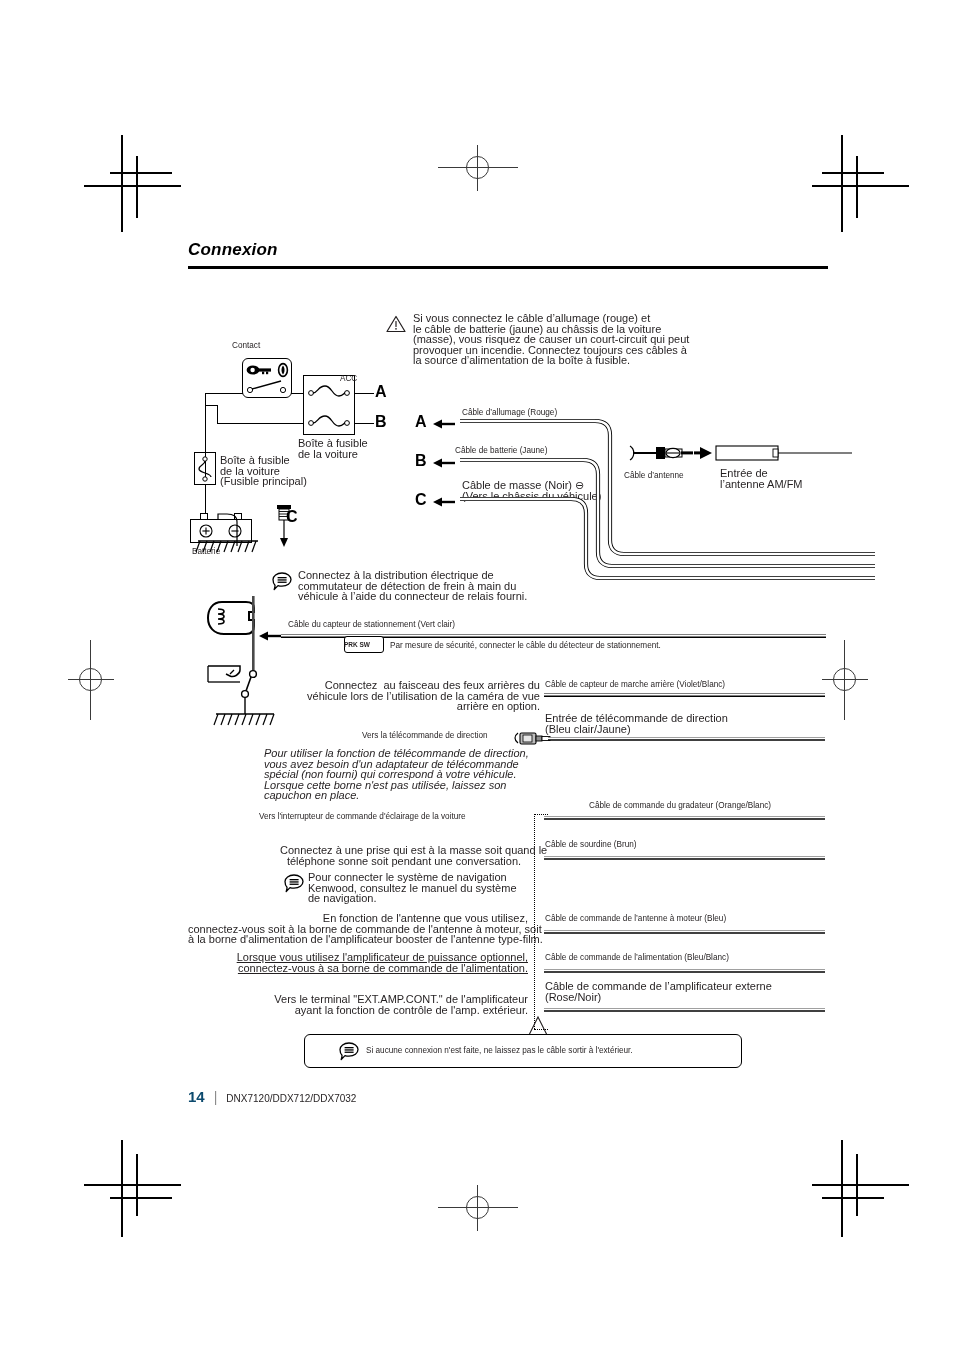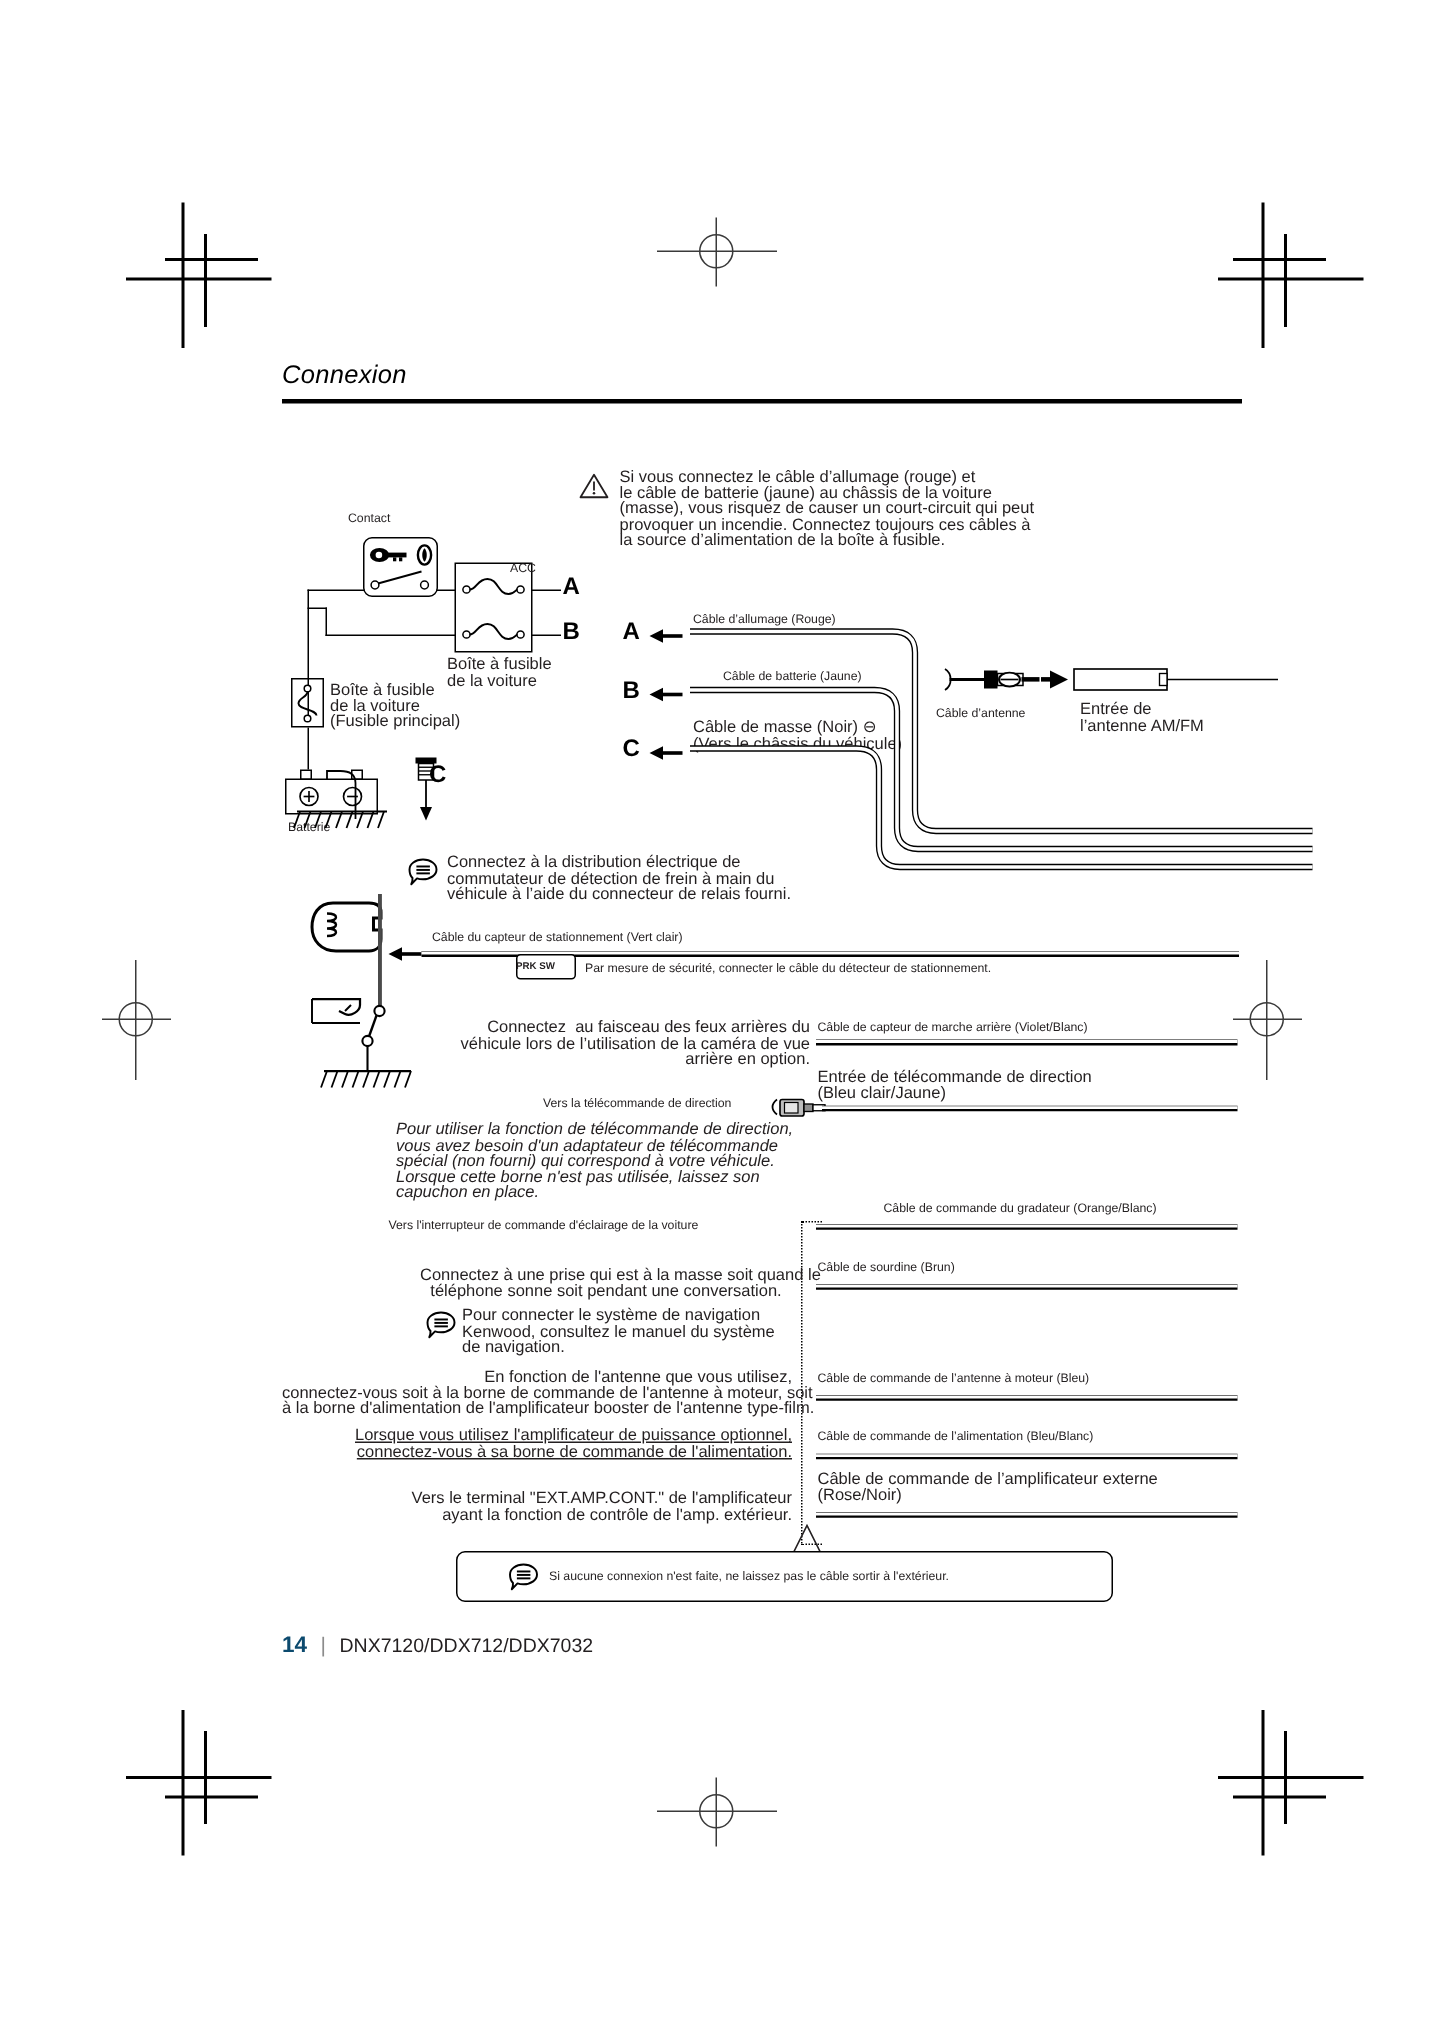--- a/index.html
+++ b/index.html
@@ -11,42 +11,42 @@
   }
   .abs{position:absolute;}
   
   .cm{position:absolute;background:#000;}
   .reg{position:absolute;}
   .reg .circle{position:absolute;border:1px solid #3a3a3a;border-radius:50%;box-sizing:border-box;}
   .reg .hl{position:absolute;background:#3a3a3a;}
   
   #page-title{
     position:absolute;left:188px;top:240px;
-    font-size:17px;font-weight:normal;font-style:italic;letter-spacing:.2px;
+    font-size:17px;font-weight:bold;font-style:italic;letter-spacing:.2px;
     color:#000;
   }
   #title-rule{position:absolute;left:188px;top:266px;width:640px;height:3px;background:#000;}
   
   .txt{position:absolute;font-size:11px;line-height:10.6px;color:#231f20;white-space:pre;}
   .txt.r{text-align:right;}
   .lbl{position:absolute;font-size:8.2px;line-height:10.6px;color:#231f20;white-space:nowrap;}
   .bigletter{position:absolute;font-size:16px;font-weight:bold;color:#000;font-family:"Liberation Sans",sans-serif;}
   
   .hline{position:absolute;background:#000;height:1px;}
   .vline{position:absolute;background:#000;width:1px;}
   .dotline{position:absolute;width:0;border-left:1px dotted #000;}
   .dotline-h{position:absolute;height:0;border-top:1px dotted #000;}
   
   .boxline{position:absolute;border:1px solid #000;box-sizing:border-box;background:transparent;}
   .rbox{position:absolute;border:1px solid #000;border-radius:6px;box-sizing:border-box;background:#fff;}
   
   #footer{position:absolute;left:188px;top:1088px;display:flex;align-items:baseline;gap:9px;}
   #footer .pno{font-size:15px;font-weight:bold;color:#0c4a6e;}
   #footer .sep{color:#8c8c8c;font-size:14px;}
-  #footer .models{font-size:13px;color:#231f20;}
+  #footer .models{font-size:10px;color:#231f20;}
   svg{display:block;overflow:visible;}
 </style>
 </head>
 <body>
 
 <div>
   <div class="cm" style="left:84px;top:185px;width:97px;height:2px;"></div>
   <div class="cm" style="left:121px;top:135px;width:2px;height:97px;"></div>
   <div class="cm" style="left:110px;top:172px;width:62px;height:2px;"></div>
   <div class="cm" style="left:136px;top:156px;width:2px;height:62px;"></div>
@@ -224,21 +224,21 @@
 <svg class="abs" width="22" height="12" style="left:433px;top:457px;" viewBox="0 0 22 12">
   <path d="M0 6 L9 1.5 L9 10.5 Z" fill="#000"></path>
     <rect x="8" y="4.8" width="14" height="2.4" fill="#000"></rect>
 </svg>
 <svg class="abs" width="22" height="12" style="left:433px;top:496px;" viewBox="0 0 22 12">
   <path d="M0 6 L9 1.5 L9 10.5 Z" fill="#000"></path>
     <rect x="8" y="4.8" width="14" height="2.4" fill="#000"></rect>
 </svg>
 
 <div class="lbl" style="left:462px;top:408px;">Câble d’allumage (Rouge)</div>
-<div class="lbl" style="left:482px;top:446px;text-align:right;">Câble de batterie (Jaune)</div>
+<div class="lbl" style="left:455px;top:446px;text-align:right;">Câble de batterie (Jaune)</div>
 <div class="txt" style="left:462px;top:480px;width:180px;">Câble de masse (Noir) ⊖
 (Vers le châssis du véhicule)</div>
 
 <svg class="abs" width="420" height="200" style="left:455px;top:415px;" viewBox="0 0 420 200">
   <defs>
     <linearGradient id="cg" x1="0" y1="0" x2="0" y2="1">
       <stop offset="0%" stop-color="#ffffff"></stop>
         <stop offset="45%" stop-color="#ffffff"></stop>
       <stop offset="55%" stop-color="#9a9a9a"></stop>
         <stop offset="100%" stop-color="#9a9a9a"></stop>

